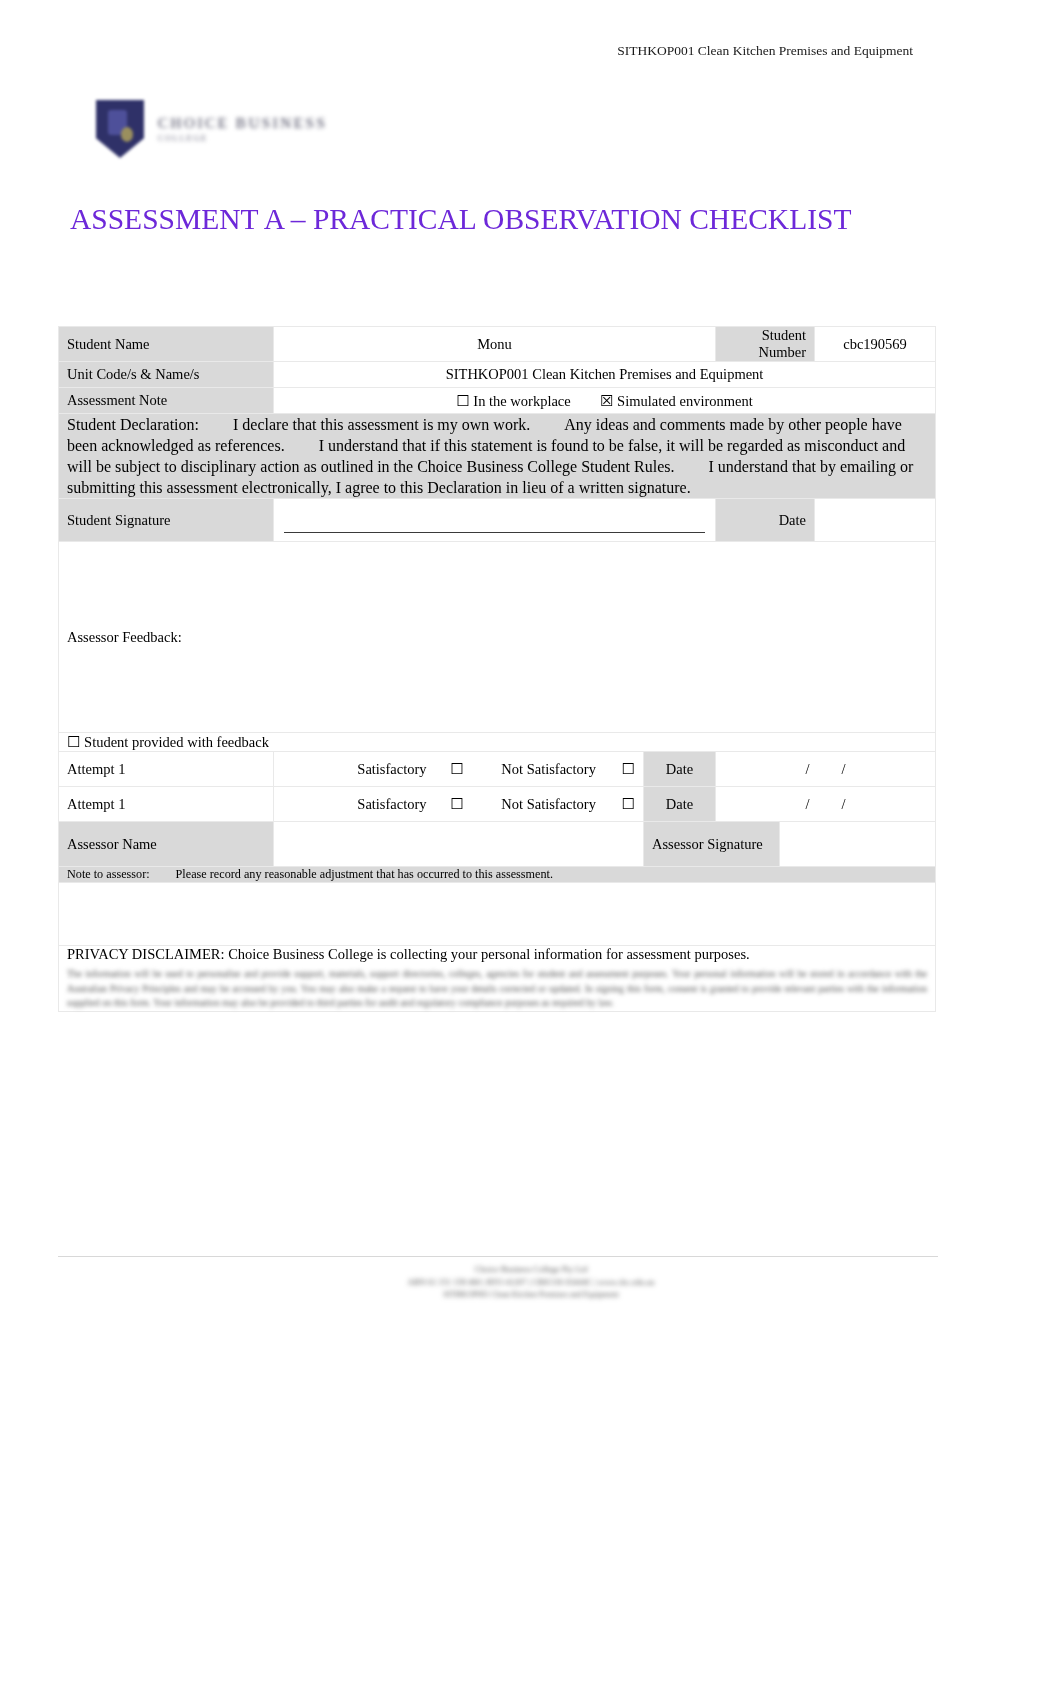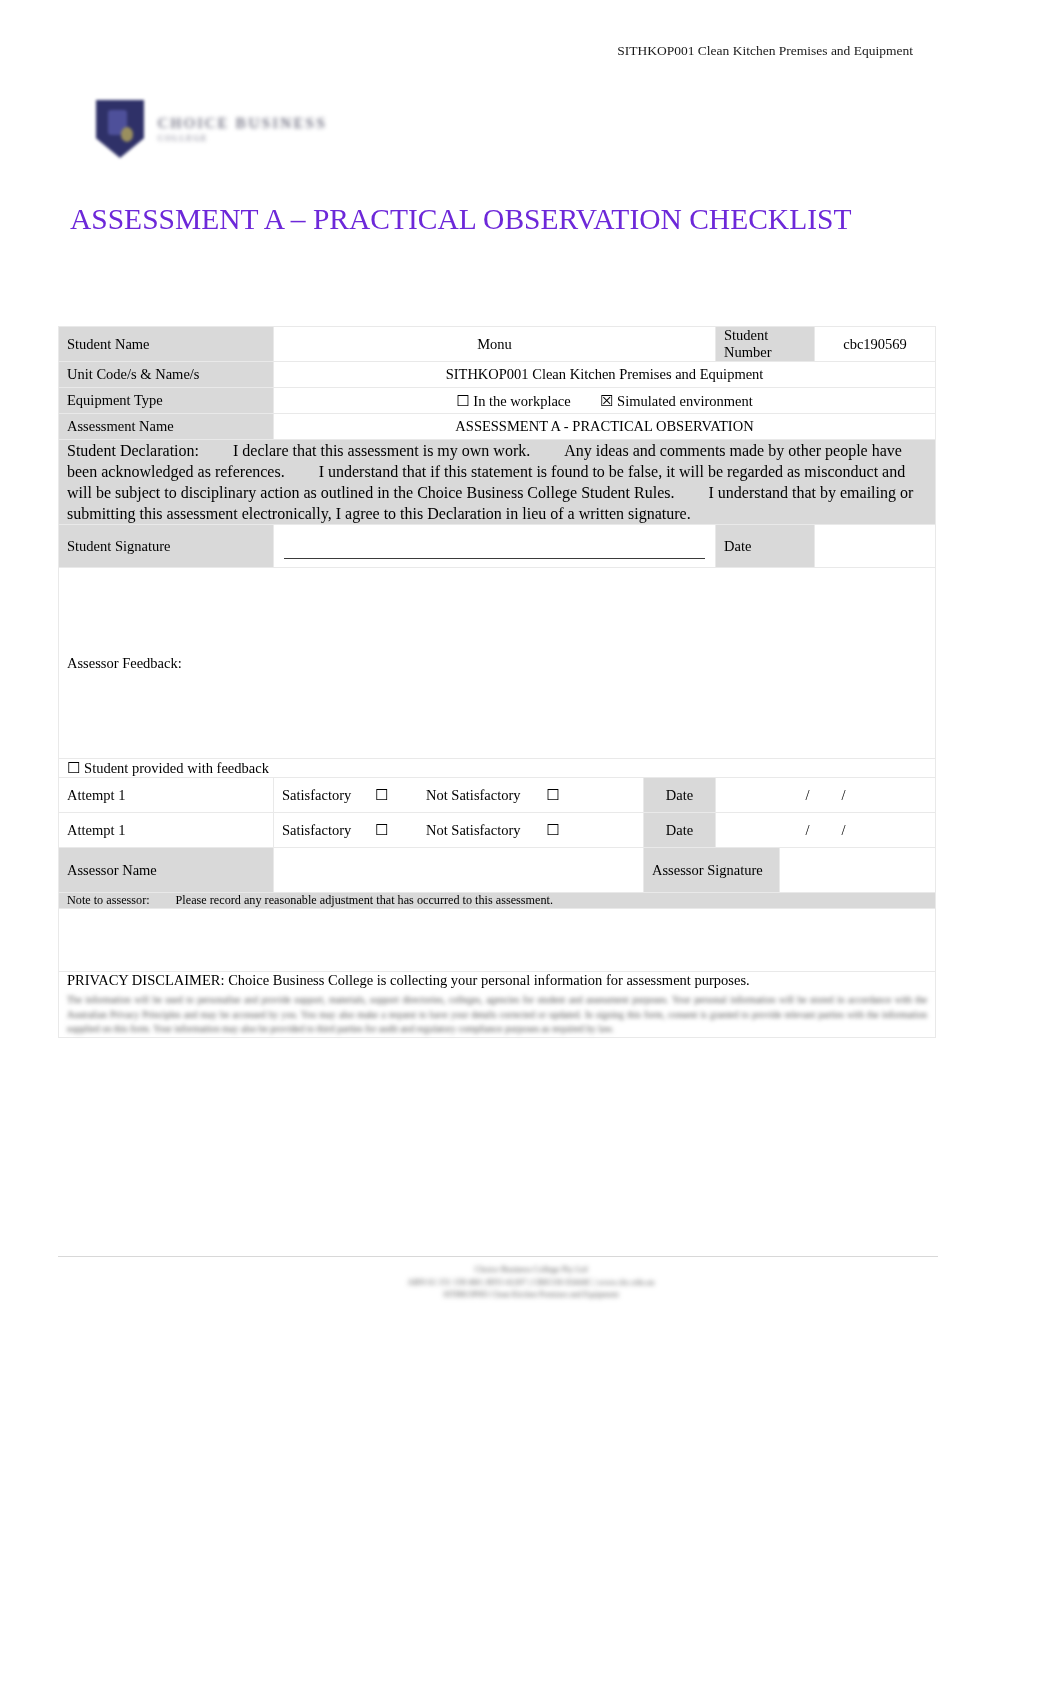--- a/index.html
+++ b/index.html
@@ -86,21 +86,21 @@
     font-size:16px; line-height:1.32;
     padding:8px 10px 9px 10px;
   }
   .decl-cell .tab { display:inline-block; width:34px; }
 
   
   .fb-cell { height:190px; vertical-align:top; padding-top:9px; font-size:14.5px; }
   .fb-chk { padding:4px 10px 5px 10px; font-size:14.5px;margin-left:24px; }
 
   .attempt td { height:34px; font-size:14.5px; }
-  .ctr { text-align:left; }
+  .ctr { text-align:right; }
   .date-lbl { background:#d9d9d9 !important; text-align:center; }
   .slashes { text-align:center; letter-spacing:0; }
   .slashes span { display:inline-block; padding:0 16px; }
 
   .note-cell {
     background:#d9d9d9 !important;
     font-size:12.2px; padding:7px 10px;
   }
   .note-cell .tab { display:inline-block; width:26px; }
 
@@ -169,34 +169,30 @@
       <td colspan="2" class="lbl ctr">Student Number</td>
       <td class="cell-pad">cbc190569</td>
     </tr>
 
     <tr class="r-h">
       <td class="lbl">Unit Code/s &amp; Name/s</td>
       <td colspan="5" class="cell-pad">SITHKOP001 Clean Kitchen Premises and Equipment</td>
     </tr>
 
     <tr class="r-h">
-      <td class="lbl">Equipment Type</td>
+      <td class="lbl">Assessment Note</td>
       <td colspan="5" class="cell-pad">
         <span class="chk">☐</span>
         <span>In the workplace</span>
         <span class="chk-gap"></span>
         <span class="chk">☒</span>
         <span>Simulated environment</span>
       </td>
     </tr>
 
-    <tr class="r-h">
-      <td class="lbl">Assessment Name</td>
-      <td colspan="5" class="cell-pad">ASSESSMENT A - PRACTICAL OBSERVATION</td>
-    </tr>
 
 
     <tr>
       <td colspan="6" class="decl-cell">
         <span>Student Declaration:</span><span class="tab"></span><span>I declare that this assessment is my own work.</span><span class="tab"></span><span>Any ideas and comments made by other people have been acknowledged as references.</span><span class="tab"></span><span>I understand that if this statement is found to be false, it will be regarded as misconduct and will be subject to disciplinary action as outlined in the Choice Business College Student Rules.</span><span class="tab"></span><span>I understand that by emailing or submitting this assessment electronically, I agree to this Declaration in lieu of a written signature.</span>
       </td>
     </tr>
 
     <tr>
       <td class="lbl" style="height:42px">Student Signature</td>

